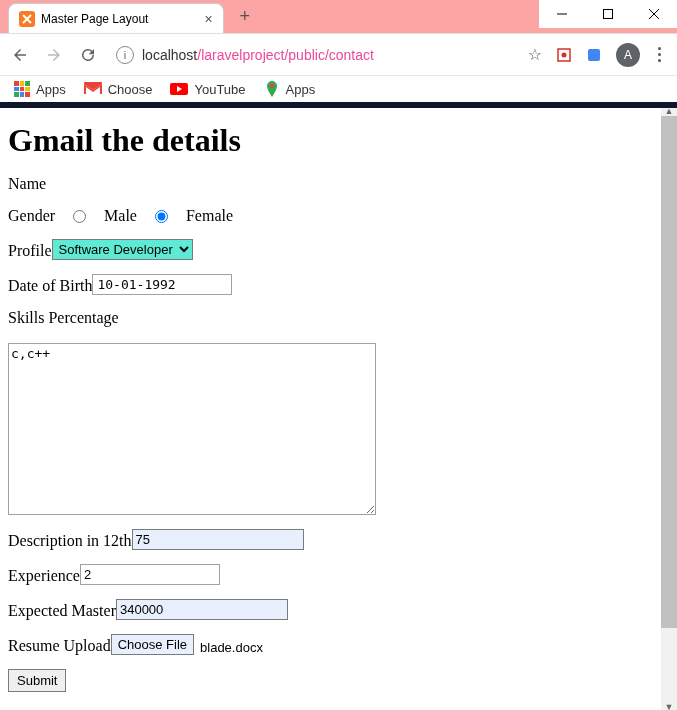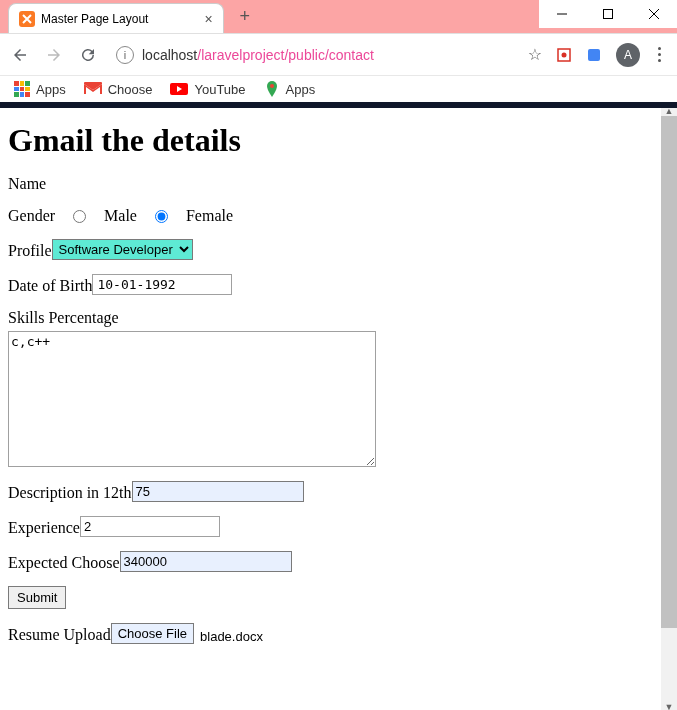--- a/index.html
+++ b/index.html
@@ -50,21 +50,21 @@
     .vscroll-thumb { background:#c1c1c1; position:absolute; width:100%; top:8px; height:85%; }
     .vscroll-arrow { position:absolute; width:100%; height:14px; display:flex; align-items:center; justify-content:center; color:#666; font-size:9px; }
     .vscroll-arrow.up { top:-4px; } .vscroll-arrow.down { bottom:-4px; }
     h1 { font-size: 32px; font-weight: bold; margin: 6px 0 16px; }
     .field { margin: 14px 0; display: flex; align-items: flex-end; flex-wrap: wrap; }
     .field label.lbl { font-size: 16px; }
     .hl-input { background: #e8f0fe; border: 1px solid #7a7a7a; font-family: Arial,sans-serif; font-size: 13px; padding: 2px 3px; width: 172px; }
     .plain-input { border: 1px solid #a0a0a0; font-family: Arial,sans-serif; font-size: 13px; padding: 2px 3px; width: 140px; }
     .date-input { border: 1px solid #a0a0a0; font-family: monospace; font-size: 13px; padding: 2px 4px; width: 140px; }
     select { border:1px solid #7a7a7a; background:#5eead4; font-size:13px; padding:1px 2px; }
-    textarea { border:1px solid #a0a0a0; font-family: monospace; font-size:13px; padding:2px; width:368px; height:136px; resize:both; display:block; margin-top:4px; }
+    textarea { border:1px solid #a0a0a0; font-family: monospace; font-size:13px; padding:2px; width:368px; height:172px; resize:both; display:block; margin-top:16px; }
     .radio-row { display:flex; align-items:center; gap:16px; }
     .file-btn { background:#e8f0fe; border:1px solid #7a7a7a; font-family:Arial,sans-serif; font-size:13px; padding:2px 6px; cursor:pointer; }
     .file-name { font-family:Arial,sans-serif; font-size:13px; margin-left:6px; }
     .submit-btn { background:#efefef; border:1px solid #7a7a7a; font-family:Arial,sans-serif; font-size:13px; padding:3px 8px; cursor:pointer; }
     input[type=radio] { margin:0 2px; }
   </style>
 </head>
 <body>
 
 <div class="titlebar">
@@ -215,32 +215,32 @@
     <label class="lbl">Description in 12th</label>
     <input type="text" class="hl-input" value="75" style="">
   </div>
 
   <div class="field">
     <label class="lbl">Experience</label>
     <input type="text" class="plain-input" value="2" style="">
   </div>
 
   <div class="field">
-    <label class="lbl">Expected Choose</label>
+    <label class="lbl">Expected Master</label>
     <input type="text" class="hl-input" value="340000" style="">
-  </div>
-
-  <div class="field">
-    <button type="submit" class="submit-btn">Submit</button>
   </div>
 
   <div class="field">
     <label class="lbl">Resume Upload</label>
     <button type="button" class="file-btn">Choose File</button>
     <span class="file-name">blade.docx</span>
+  </div>
+
+  <div class="field">
+    <button type="submit" class="submit-btn">Submit</button>
   </div>
 </div>
 <div class="vscroll">
   <div class="vscroll-arrow up">▲</div>
   <div class="vscroll-thumb"></div>
   <div class="vscroll-arrow down">▼</div>
 </div>
 </div>
 
 </body></html>

